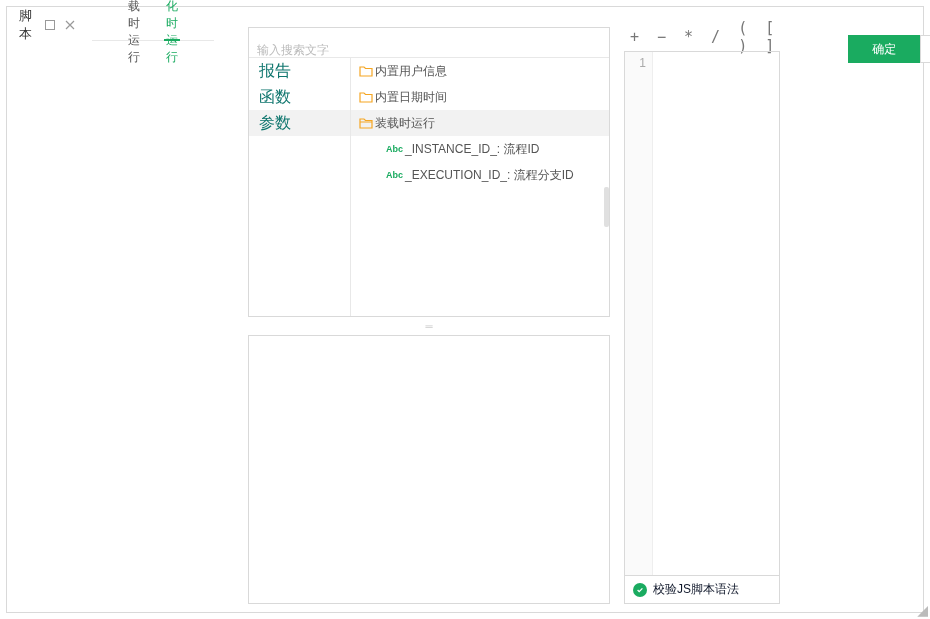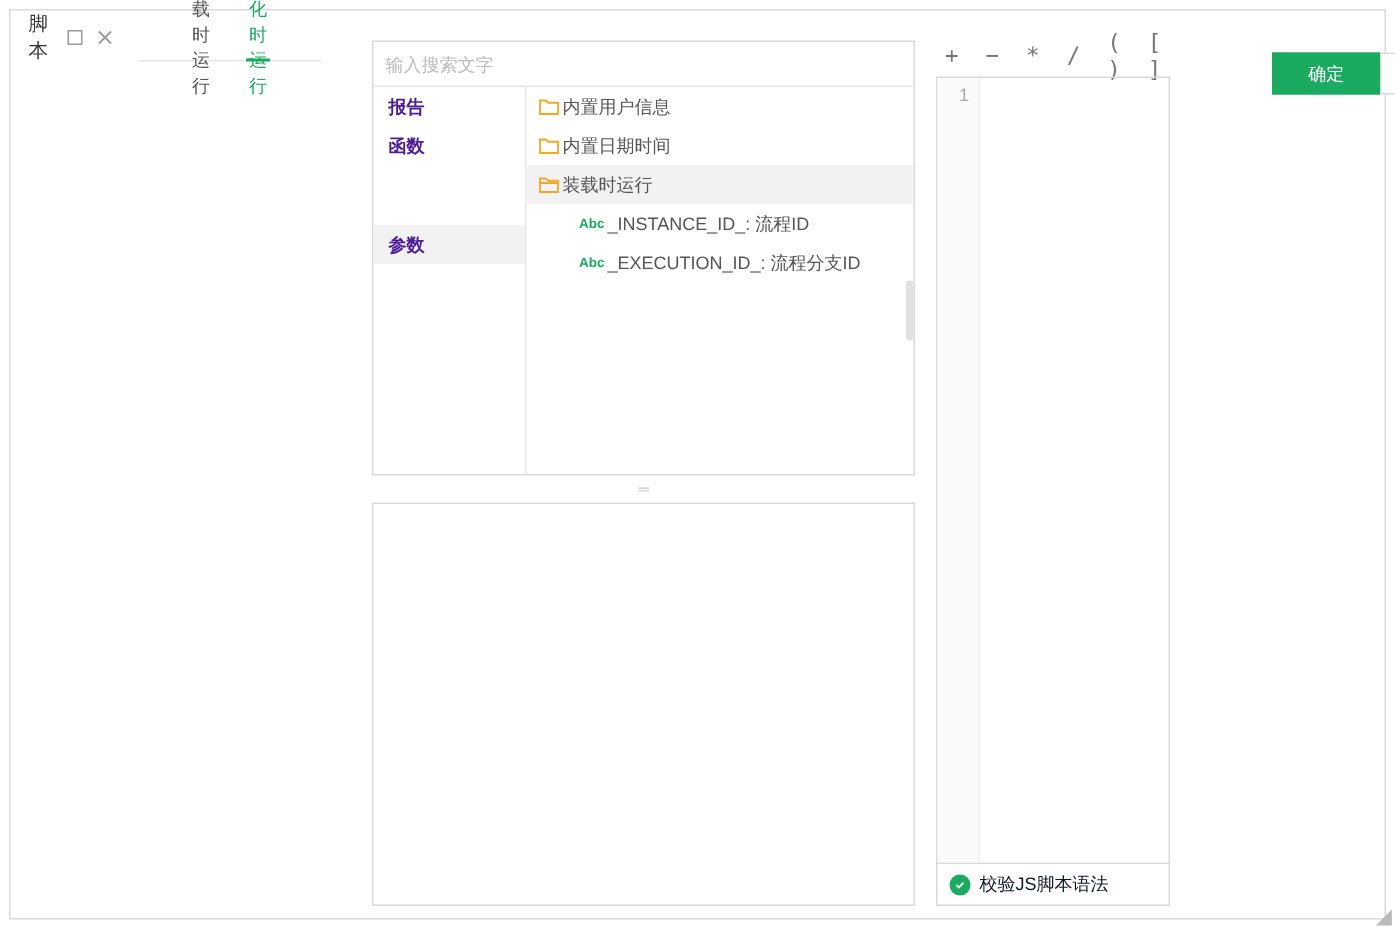--- a/index.html
+++ b/index.html
@@ -8,27 +8,27 @@
 .titlebar { display: flex; align-items: center; height: 36px; padding: 0 12px; }
 .titlebar .title { font-size: 13px; color: #333; }
 .titlebar .spacer { flex: 1; }
 .titlebar .winbtn { width: 24px; height: 24px; display: flex; align-items: center; justify-content: center; color: #888; cursor: pointer; font-size: 14px; }
 .tabs { display: flex; padding: 0 34px; border-bottom: 1px solid #e8e8e8; gap: 22px; height: 34px; }
 .tab { font-size: 12px; color: #555; display: flex; align-items: center; cursor: pointer; border-bottom: 2px solid transparent; margin-bottom: -1px; padding: 0 2px; }
 .tab.active { color: #1aab60; border-bottom-color: #1aab60; }
 .content { flex: 1; display: flex; padding: 20px 34px 8px 34px; gap: 14px; min-height: 0; }
 .left-col { width: 362px; display: flex; flex-direction: column; gap: 6px; min-height: 0; }
 .panel { border: 1px solid #d9d9d9; background: #fff; }
-.search { height: 30px; border-bottom: 1px solid #e8e8e8; display: flex; align-items: center; padding: 0 8px; }
+.search { height: 30px; border-bottom: 1px solid #e8e8e8; display: flex; align-items: flex-end; padding: 0 8px; }
 .search input { border: none; outline: none; width: 100%; font-size: 12px; color: #333; background: transparent; }
 .search input::placeholder { color: #bbb; }
 .browser { display: flex; height: 258px; position: relative; }
 .cats { width: 102px; border-right: 1px solid #e8e8e8; }
-.cat { height: 26px; display: flex; align-items: center; padding: 0 10px; font-size: 12px; color: #4c1d95; cursor: pointer; font-weight: bold; }
-.cat.selected { background: #f2f2f2; margin-top: 40px; }
+.cat { height: 26px; display: flex; align-items: center; padding: 0 10px; font-size: 16px; color: #0f766e; cursor: pointer; }
+.cat.selected { background: #f2f2f2; }
 .tree { flex: 1; overflow: auto; position: relative; }
 .tree-row { height: 26px; display: flex; align-items: center; padding: 0 8px; font-size: 12px; color: #555; cursor: pointer; gap: 2px; }
 .tree-row.selected { background: #f2f2f2; }
 .tree-row.child { padding-left: 34px; }
 .folder-icon { width: 14px; height: 12px; position: relative; flex-shrink: 0; }
 .folder-icon svg { display: block; }
 .abc-badge { font-size: 9px; color: #1aab60; font-weight: 600; width: 18px; flex-shrink: 0; text-align: right; }
 .drag-handle { height: 6px; display:flex; align-items:center; justify-content:center; color:#ccc; font-size:10px; cursor: ns-resize; }
 .lower-panel { flex: 1; min-height: 120px; }
 .right-col { flex: 1; display: flex; flex-direction: column; min-height: 0; }

